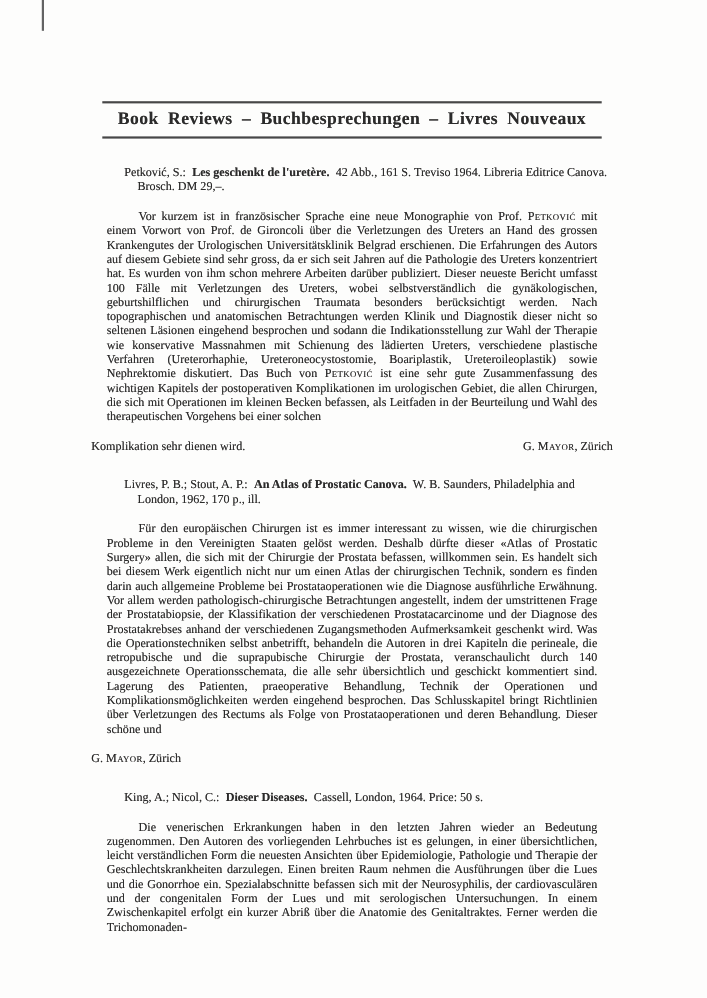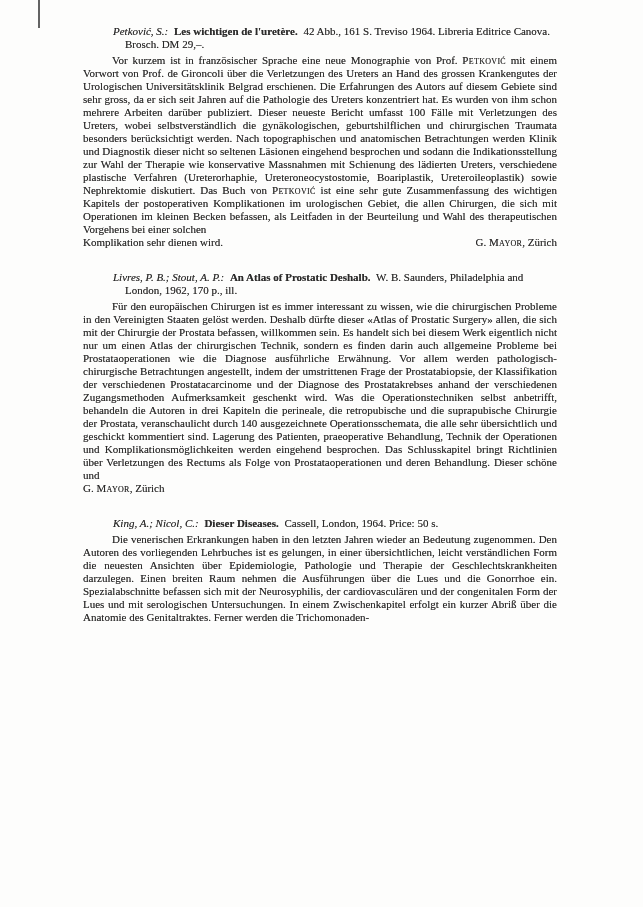--- a/index.html
+++ b/index.html
@@ -47,60 +47,63 @@
     line-height: 13px;
     text-align: justify;
   }
   article.review:first-of-type { margin-top: 25px; }
   .citation {
     margin: 0 0 3px 0;
     padding-left: 42px;
     text-indent: -12px;
     text-align: left;
   }
-  .citation .authors { font-style: italic; margin-right: 3px; }
+  .citation .authors { margin-right: 3px; }
   .citation .title  { font-weight: bold; margin-right: 3px; }
   .review-body {
-    margin: 0;
+    margin: 14px;
     text-indent: 29px;
   }
   .closing-row {
     display: flex;
     justify-content: space-between;
     align-items: baseline;
   }
   .signature { white-space: nowrap; }
   .sc { font-variant: small-caps; letter-spacing: 0.3px; }
 </style>
 </head>
 <body>
 
 <div class="page" style="--ink: #2b2b2b; --paper: #fdfdfc; --rule: #474747;">
   <div class="scan-line-artifact"></div>
 
   <div class="content">
 
+    <header class="journal-header">
+      <h1>Book Reviews – Buchbesprechungen – Livres Nouveaux</h1>
+    </header>
 
     <article class="review">
       <p class="citation">
         <span class="authors">Petković, S.:</span>
-        <span class="title">Les wichtigen de l'uretère.</span>
+        <span class="title">Les geschenkt de l'uretère.</span>
         <span class="details">42 Abb., 161 S. Treviso 1964. Libreria Editrice Canova. Brosch. DM 29,–.</span>
       </p>
       <p class="review-body"><span>Vor kurzem ist in französischer Sprache eine neue Monographie von Prof. </span><span class="sc">Petković</span><span> mit einem Vorwort von Prof. de Gironcoli über die Verletzungen des Ureters an Hand des grossen Krankengutes der Urologischen Universitätsklinik Belgrad erschienen. Die Erfahrungen des Autors auf diesem Gebiete sind sehr gross, da er sich seit Jahren auf die Pathologie des Ureters konzentriert hat. Es wurden von ihm schon mehrere Arbeiten darüber publiziert. Dieser neueste Bericht umfasst 100 Fälle mit Verletzungen des Ureters, wobei selbstverständlich die gynäkologischen, geburtshilflichen und chirurgischen Traumata besonders berücksichtigt werden. Nach topographischen und anatomischen Betrachtungen werden Klinik und Diagnostik dieser nicht so seltenen Läsionen eingehend besprochen und sodann die Indikationsstellung zur Wahl der Therapie wie konservative Massnahmen mit Schienung des lädierten Ureters, verschiedene plastische Verfahren (Ureterorhaphie, Ureteroneocystostomie, Boariplastik, Ureteroileoplastik) sowie Nephrektomie diskutiert. Das Buch von </span><span class="sc">Petković</span><span> ist eine sehr gute Zusammenfassung des wichtigen Kapitels der postoperativen Komplikationen im urologischen Gebiet, die allen Chirurgen, die sich mit Operationen im kleinen Becken befassen, als Leitfaden in der Beurteilung und Wahl des therapeutischen Vorgehens bei einer solchen</span></p>
       <div class="closing-row">
         <span>Komplikation sehr dienen wird.</span>
         <span class="signature"><span>G. </span><span class="sc">Mayor</span><span>, Zürich</span></span>
       </div>
     </article>
 
     <article class="review">
       <p class="citation">
         <span class="authors">Livres, P. B.; Stout, A. P.:</span>
-        <span class="title">An Atlas of Prostatic Deshalb.</span>
+        <span class="title">An Atlas of Prostatic Canova.</span>
         <span class="details">W. B. Saunders, Philadelphia and London, 1962, 170 p., ill.</span>
       </p>
       <p class="review-body"><span>Für den europäischen Chirurgen ist es immer interessant zu wissen, wie die chirurgischen Probleme in den Vereinigten Staaten gelöst werden. Deshalb dürfte dieser «Atlas of Prostatic Surgery» allen, die sich mit der Chirurgie der Prostata befassen, willkommen sein. Es handelt sich bei diesem Werk eigentlich nicht nur um einen Atlas der chirurgischen Technik, sondern es finden darin auch allgemeine Probleme bei Prostataoperationen wie die Diagnose ausführliche Erwähnung. Vor allem werden pathologisch-chirurgische Betrachtungen angestellt, indem der umstrittenen Frage der Prostatabiopsie, der Klassifikation der verschiedenen Prostatacarcinome und der Diagnose des Prostatakrebses anhand der verschiedenen Zugangsmethoden Aufmerksamkeit geschenkt wird. Was die Operationstechniken selbst anbetrifft, behandeln die Autoren in drei Kapiteln die perineale, die retropubische und die suprapubische Chirurgie der Prostata, veranschaulicht durch 140 ausgezeichnete Operationsschemata, die alle sehr übersichtlich und geschickt kommentiert sind. Lagerung des Patienten, praeoperative Behandlung, Technik der Operationen und Komplikationsmöglichkeiten werden eingehend besprochen. Das Schlusskapitel bringt Richtlinien über Verletzungen des Rectums als Folge von Prostataoperationen und deren Behandlung. Dieser schöne und</span></p>
       <div class="closing-row">
         <span class="signature"><span>G. </span><span class="sc">Mayor</span><span>, Zürich</span></span>
       </div>
     </article>
 
     <article class="review">
       <p class="citation">

